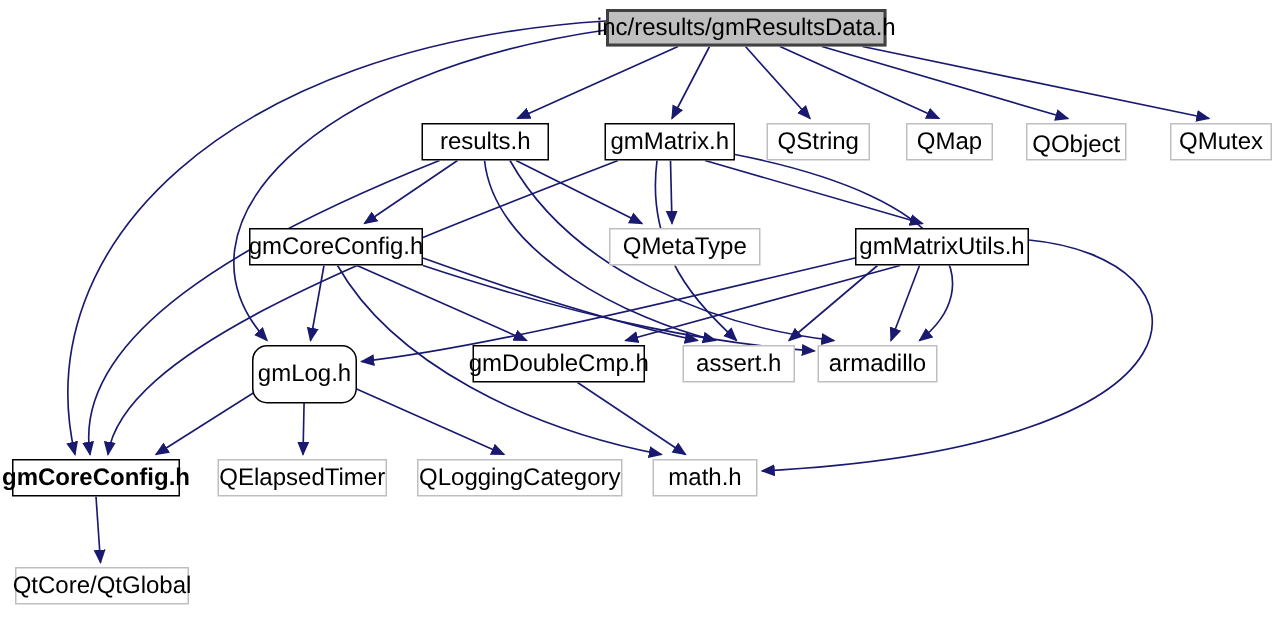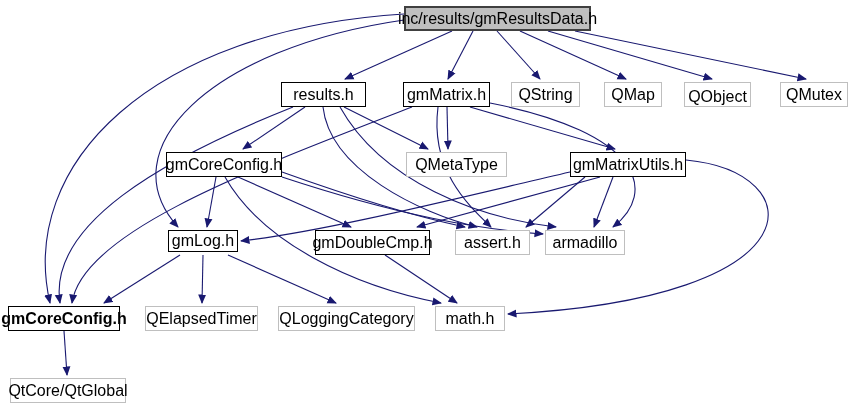--- a/index.html
+++ b/index.html
@@ -97,21 +97,21 @@
       </div>
       <div class="node project" style="left: 166px; top: 152px; width: 116px; height: 25px;">
         <span>gmCoreConfig.h</span>
       </div>
       <div class="node external" style="left: 406px; top: 152px; width: 101px; height: 25px;">
         <span>QMetaType</span>
       </div>
       <div class="node project" style="left: 570px; top: 152px; width: 116px; height: 25px; text-align: center;">
         <span>gmMatrixUtils.h</span>
       </div>
-      <div class="node project" style="left: 168px; top: 230px; width: 70px; height: 22px;">
+      <div class="node project" style="left: 168px; top: 230px; width: 70px; height: 39px; border-radius: 10px;">
         <span>gmLog.h</span>
       </div>
       <div class="node project" style="left: 315px; top: 230px; width: 115px; height: 25px;">
         <span>gmDoubleCmp.h</span>
       </div>
       <div class="node external" style="left: 455px; top: 230px; width: 75px; height: 25px;">
         <span>assert.h</span>
       </div>
       <div class="node external" style="left: 545px; top: 230px; width: 80px; height: 25px;">
         <span>armadillo</span>

